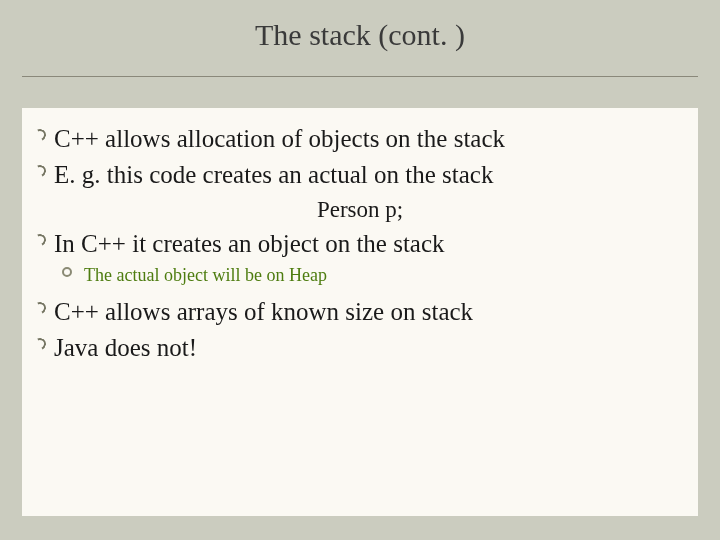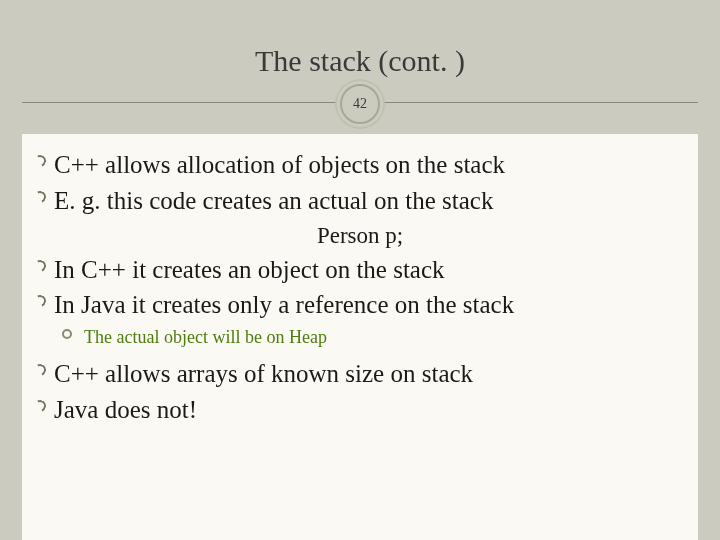--- a/index.html
+++ b/index.html
@@ -16,21 +16,20 @@
     width: 720px;
     height: 540px;
     box-sizing: border-box;
   }
   .title {
     text-align: center;
     font-size: 30px;
     color: #3a3a3a;
     padding-top: 18px;
     font-weight: 400;
-    margin-top: 26px;
   }
   .divider-wrap {
     position: relative;
     height: 40px;
     margin-top: 6px;
   }
   .hline {
     position: absolute;
     top: 18px;
     left: 22px;
@@ -133,21 +132,20 @@
 </style>
 </head>
 <body>
 
 <div class="slide">
 
   <div class="title">The stack (cont. )</div>
 
   <div class="divider-wrap">
     <div class="hline"></div>
-    <div class="badge">42</div>
   </div>
 
   <div class="content">
 
     <div class="bullet-line">
       <span class="bullet-icon"></span>
       <span>C++ allows allocation of objects on the stack</span>
     </div>
 
     <div class="bullet-line">
@@ -155,24 +153,20 @@
       <span>E. g. this code creates an actual on the stack</span>
     </div>
 
     <div class="center-line">Person p;</div>
 
     <div class="bullet-line">
       <span class="bullet-icon"></span>
       <span>In C++ it creates an object on the stack</span>
     </div>
 
-    <div class="bullet-line">
-      <span class="bullet-icon"></span>
-      <span>In Java it creates only a reference on the stack</span>
-    </div>
 
     <div class="sub-line">
       <span class="sub-icon"></span>
       <span>The actual object will be on Heap</span>
     </div>
 
     <div class="bullet-line">
       <span class="bullet-icon"></span>
       <span>C++ allows arrays of known size on stack</span>
     </div>

